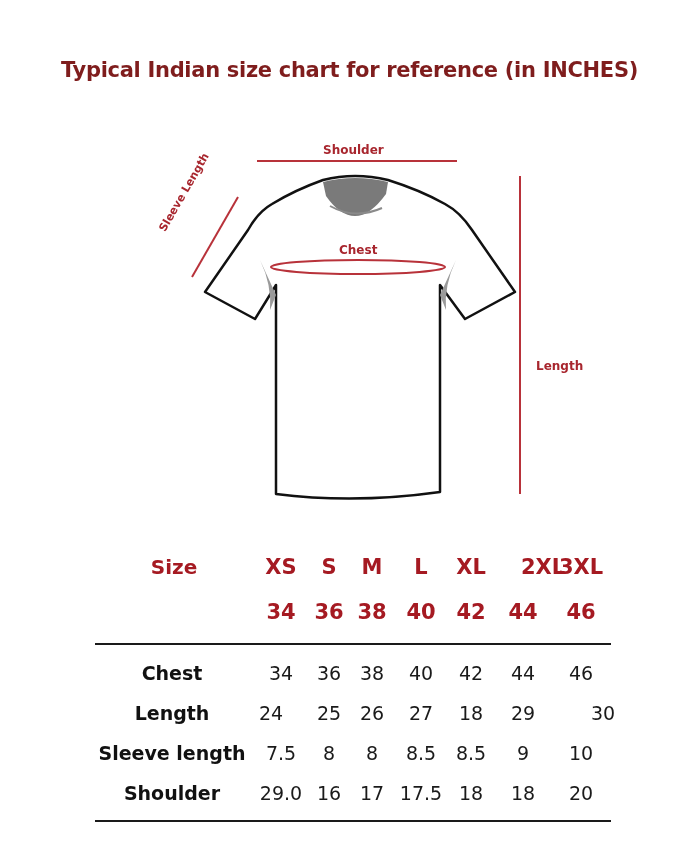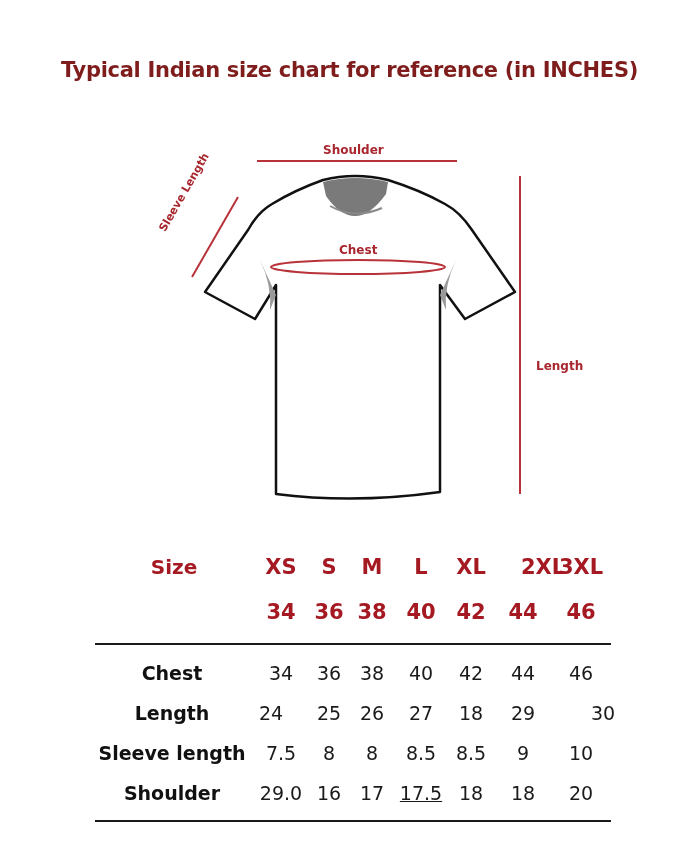--- a/index.html
+++ b/index.html
@@ -94,21 +94,21 @@
     <div class="cell val" style="left:326px;">8.5</div>
     <div class="cell val" style="left:376px;">8.5</div>
     <div class="cell val" style="left:428px;">9</div>
     <div class="cell val" style="left:486px;">10</div>
   </div>
   <div class="row" style="top:232px;">
     <div class="cell rowlbl" style="left:77px;">Shoulder</div>
     <div class="cell val" style="left:186px;">29.0</div>
     <div class="cell val" style="left:234px;">16</div>
     <div class="cell val" style="left:277px;">17</div>
-    <div class="cell val" style="left:326px;text-decoration:underline;">17.5</div>
+    <div class="cell val" style="left:326px;">17.5</div>
     <div class="cell val" style="left:376px;">18</div>
     <div class="cell val" style="left:428px;">18</div>
     <div class="cell val" style="left:486px;">20</div>
   </div>
 </div>
 
 <div class="rule" style="top:643px;"></div>
 <div class="rule" style="top:820px;"></div>
 
 </body></html>

